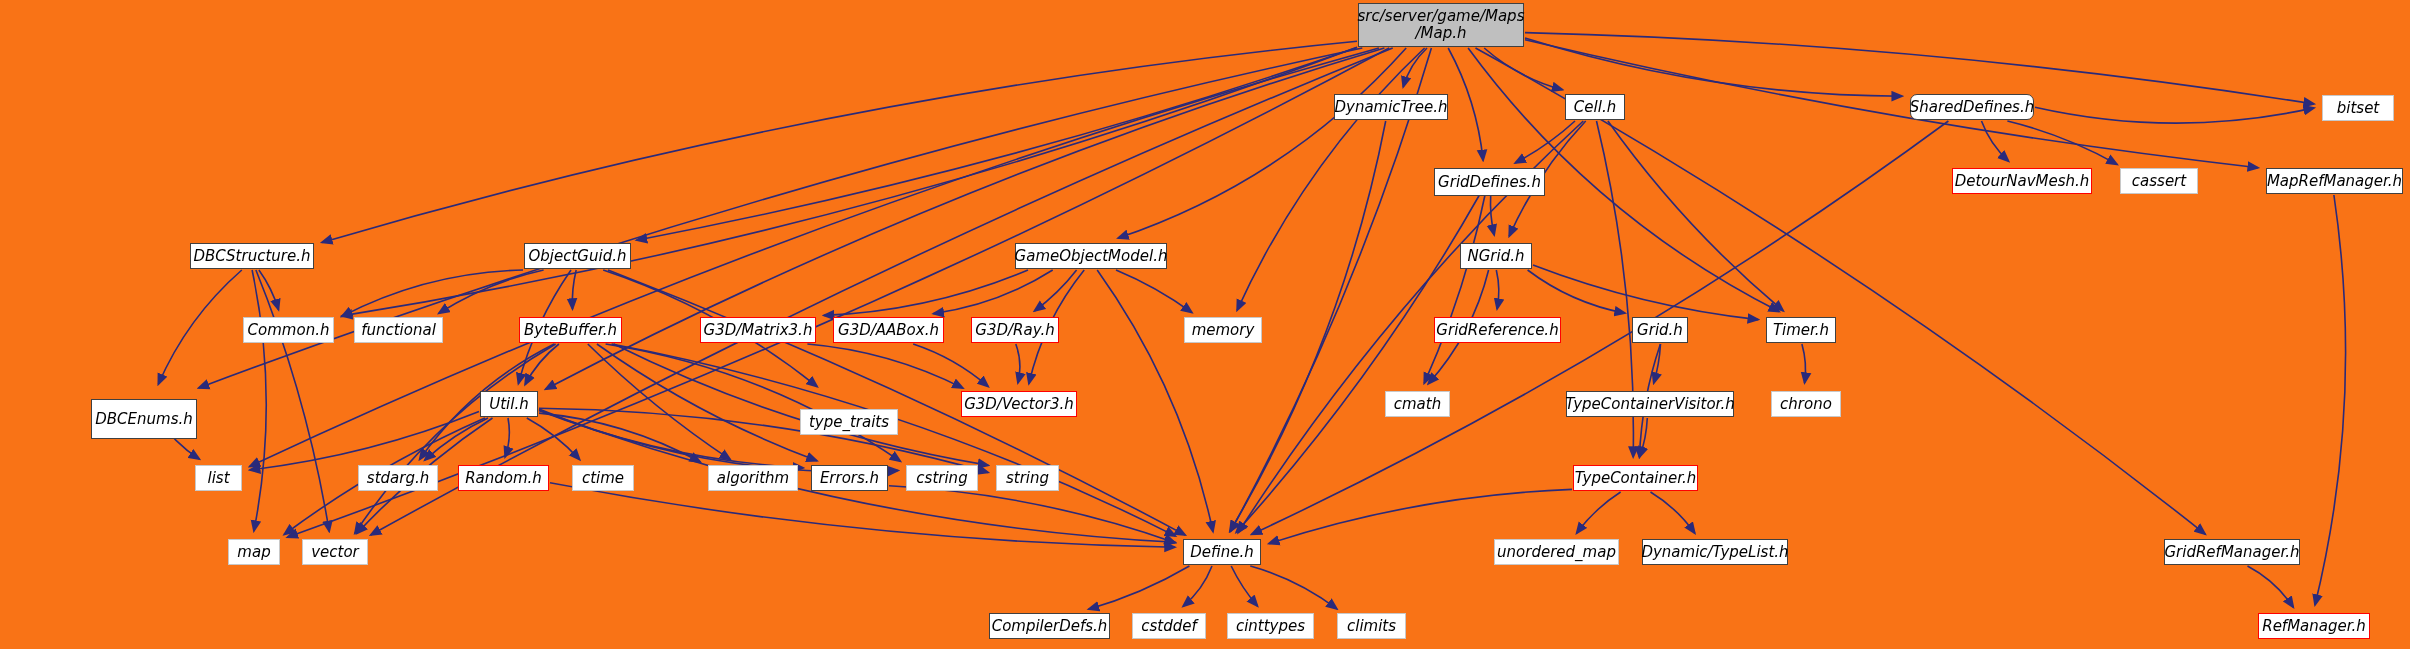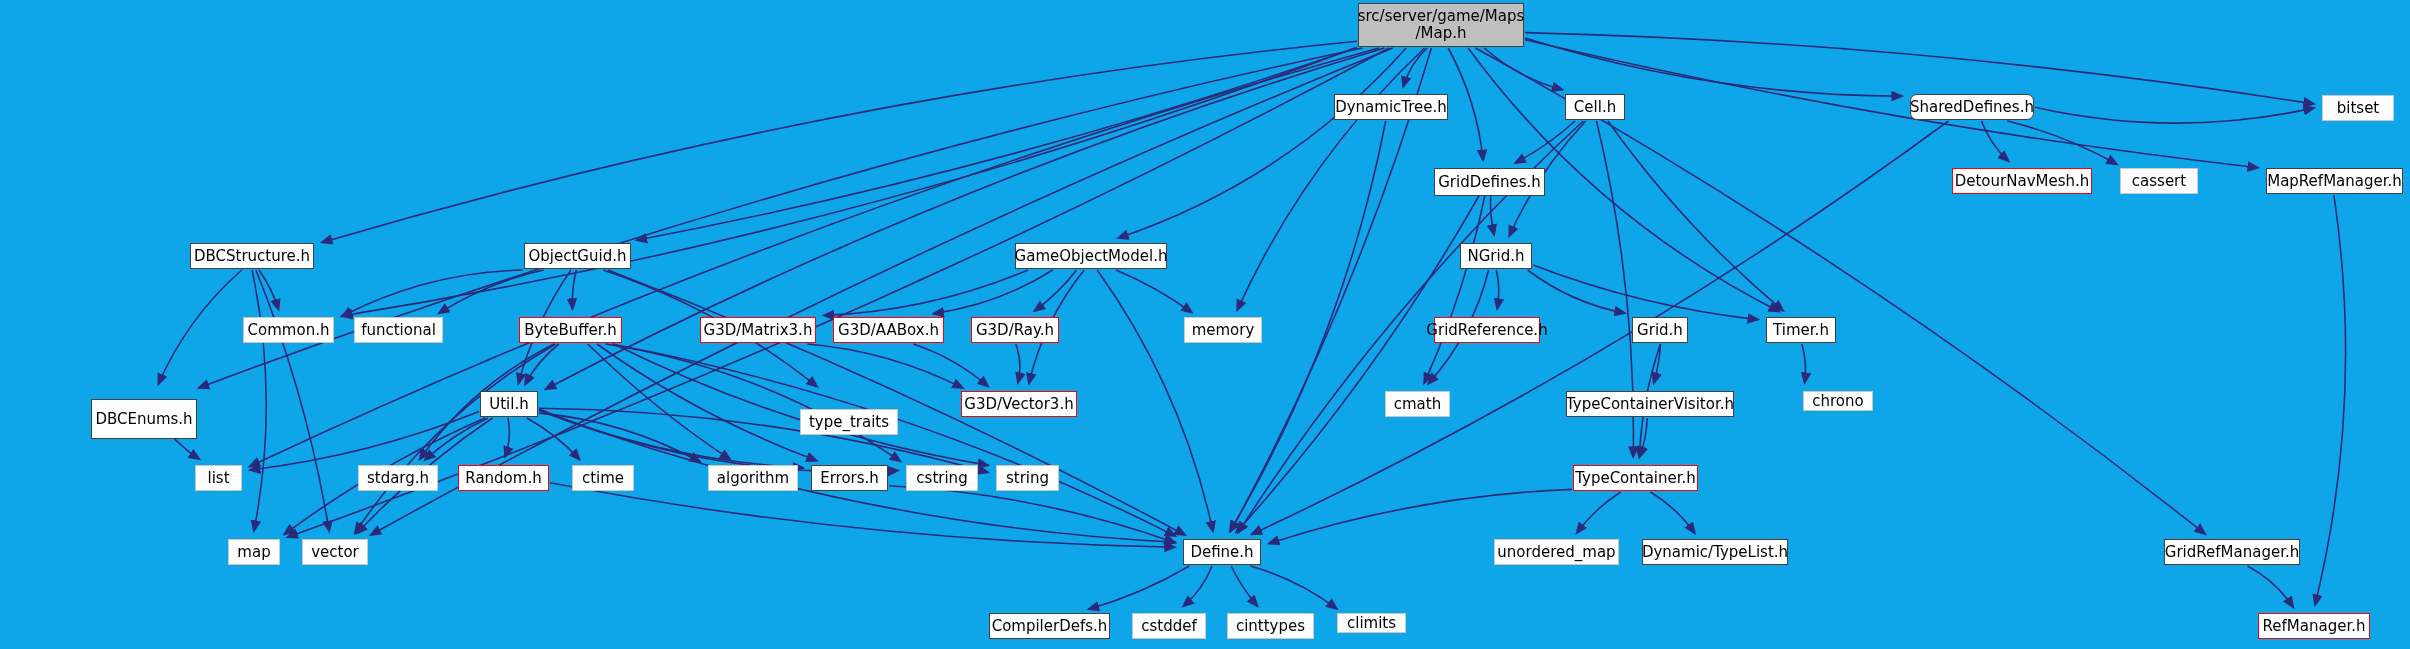--- a/index.html
+++ b/index.html
@@ -1,21 +1,22 @@
 <!DOCTYPE html>
 <html><head>
 <meta charset="utf-8">
 <style>
   html,body{margin:0;padding:0;background:#ffffff;}
   #canvas{
     position:relative;
     width:2410px;height:649px;
-    background:#0ea5e9;
+    background:#f97316;
     font-family:"DejaVu Sans", sans-serif;
     overflow:hidden;
+    font-style:italic;
   }
   #edges{position:absolute;left:0;top:0;width:2410px;height:649px;}
   .node{
     position:absolute;
     box-sizing:border-box;
     display:flex;align-items:center;justify-content:center;
     text-align:center;
     background:#ffffff;
     color:#000000;
     font-size:15px;
@@ -147,44 +148,44 @@
       <div class="node n-header" style="left: 524px; top: 243px; width: 107px; height: 26px;">ObjectGuid.h</div>
       <div class="node n-header" style="left: 1015px; top: 243px; width: 152px; height: 26px; text-align: center;">GameObjectModel.h</div>
       <div class="node n-header" style="left: 1460px; top: 243px; width: 72px; height: 26px;">NGrid.h</div>
       <div class="node n-sys" style="left: 243px; top: 317px; width: 91px; height: 26px;">Common.h</div>
       <div class="node n-sys" style="left: 354px; top: 317px; width: 89px; height: 26px;">functional</div>
       <div class="node n-red" style="left: 519px; top: 317px; width: 103px; height: 26px;">ByteBuffer.h</div>
       <div class="node n-red" style="left: 700px; top: 317px; width: 116px; height: 26px;">G3D/Matrix3.h</div>
       <div class="node n-red" style="left: 833px; top: 317px; width: 111px; height: 26px;">G3D/AABox.h</div>
       <div class="node n-red" style="left: 971px; top: 317px; width: 88px; height: 26px;">G3D/Ray.h</div>
       <div class="node n-sys" style="left: 1184px; top: 317px; width: 78px; height: 26px;">memory</div>
-      <div class="node n-red" style="left: 1434px; top: 317px; width: 106px; height: 26px;">GridReference.h</div>
+      <div class="node n-red" style="left: 1434px; top: 317px; width: 127px; height: 26px;">GridReference.h</div>
       <div class="node n-header" style="left: 1632px; top: 317px; width: 56px; height: 26px;">Grid.h</div>
       <div class="node n-header" style="left: 1766px; top: 317px; width: 70px; height: 26px;">Timer.h</div>
       <div class="node n-header" style="left: 91px; top: 399px; width: 106px; height: 40px;">DBCEnums.h</div>
       <div class="node n-header" style="left: 480px; top: 391px; width: 58px; height: 26px;">Util.h</div>
       <div class="node n-sys" style="left: 800px; top: 409px; width: 98px; height: 26px;">type_traits</div>
       <div class="node n-red" style="left: 961px; top: 391px; width: 116px; height: 26px;">G3D/Vector3.h</div>
       <div class="node n-sys" style="left: 1385px; top: 391px; width: 65px; height: 26px;">cmath</div>
       <div class="node n-header" style="left: 1566px; top: 391px; width: 168px; height: 26px;">TypeContainerVisitor.h</div>
-      <div class="node n-sys" style="left: 1771px; top: 391px; width: 70px; height: 20px; margin-left: 32px;">chrono</div>
+      <div class="node n-sys" style="left: 1771px; top: 391px; width: 70px; height: 26px;">chrono</div>
       <div class="node n-sys" style="left: 195px; top: 465px; width: 47px; height: 26px;">list</div>
       <div class="node n-sys" style="left: 358px; top: 465px; width: 80px; height: 26px;">stdarg.h</div>
       <div class="node n-red" style="left: 458px; top: 465px; width: 91px; height: 26px;">Random.h</div>
       <div class="node n-sys" style="left: 572px; top: 465px; width: 62px; height: 26px;">ctime</div>
       <div class="node n-sys" style="left: 708px; top: 465px; width: 90px; height: 26px;">algorithm</div>
       <div class="node n-header" style="left: 811px; top: 465px; width: 77px; height: 26px;">Errors.h</div>
       <div class="node n-sys" style="left: 906px; top: 465px; width: 72px; height: 26px;">cstring</div>
       <div class="node n-sys" style="left: 996px; top: 465px; width: 63px; height: 26px;">string</div>
       <div class="node n-red" style="left: 1573px; top: 465px; width: 125px; height: 26px;">TypeContainer.h</div>
       <div class="node n-sys" style="left: 228px; top: 539px; width: 52px; height: 26px;">map</div>
       <div class="node n-sys" style="left: 302px; top: 539px; width: 66px; height: 26px;">vector</div>
       <div class="node n-header" style="left: 1183px; top: 539px; width: 78px; height: 26px;">Define.h</div>
       <div class="node n-sys" style="left: 1494px; top: 539px; width: 125px; height: 26px;">unordered_map</div>
       <div class="node n-header" style="left: 1642px; top: 539px; width: 146px; height: 26px;">Dynamic/TypeList.h</div>
       <div class="node n-header" style="left: 2164px; top: 539px; width: 136px; height: 26px;">GridRefManager.h</div>
       <div class="node n-header" style="left: 989px; top: 613px; width: 121px; height: 26px;">CompilerDefs.h</div>
       <div class="node n-sys" style="left: 1132px; top: 613px; width: 74px; height: 26px;">cstddef</div>
       <div class="node n-sys" style="left: 1227px; top: 613px; width: 87px; height: 26px;">cinttypes</div>
-      <div class="node n-sys" style="left: 1337px; top: 613px; width: 69px; height: 20px;">climits</div>
+      <div class="node n-sys" style="left: 1337px; top: 613px; width: 69px; height: 26px;">climits</div>
       <div class="node n-red" style="left: 2258px; top: 613px; width: 112px; height: 26px;">RefManager.h</div>
     </div>
 </div>
 
 </body></html>

